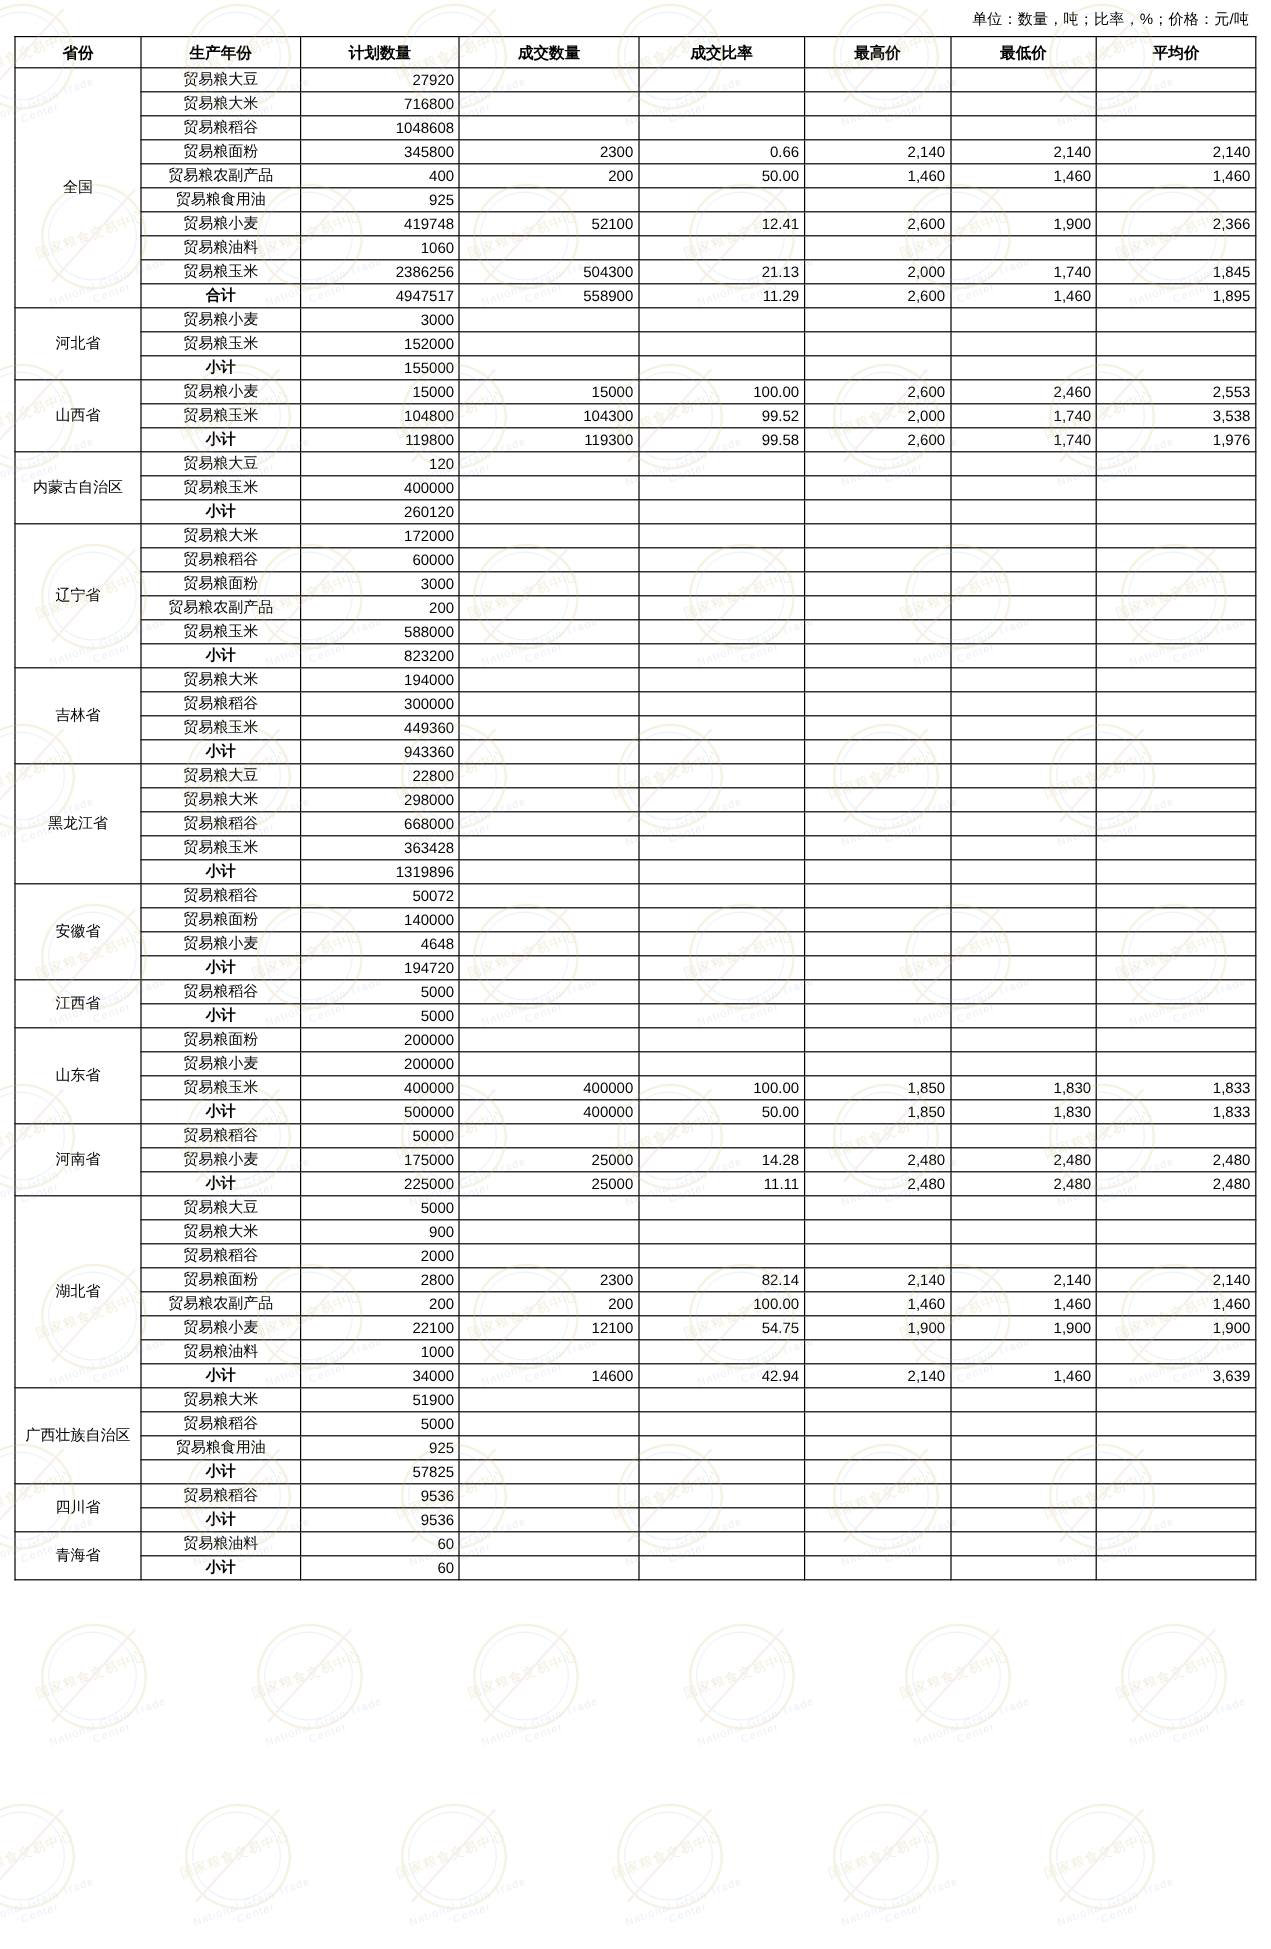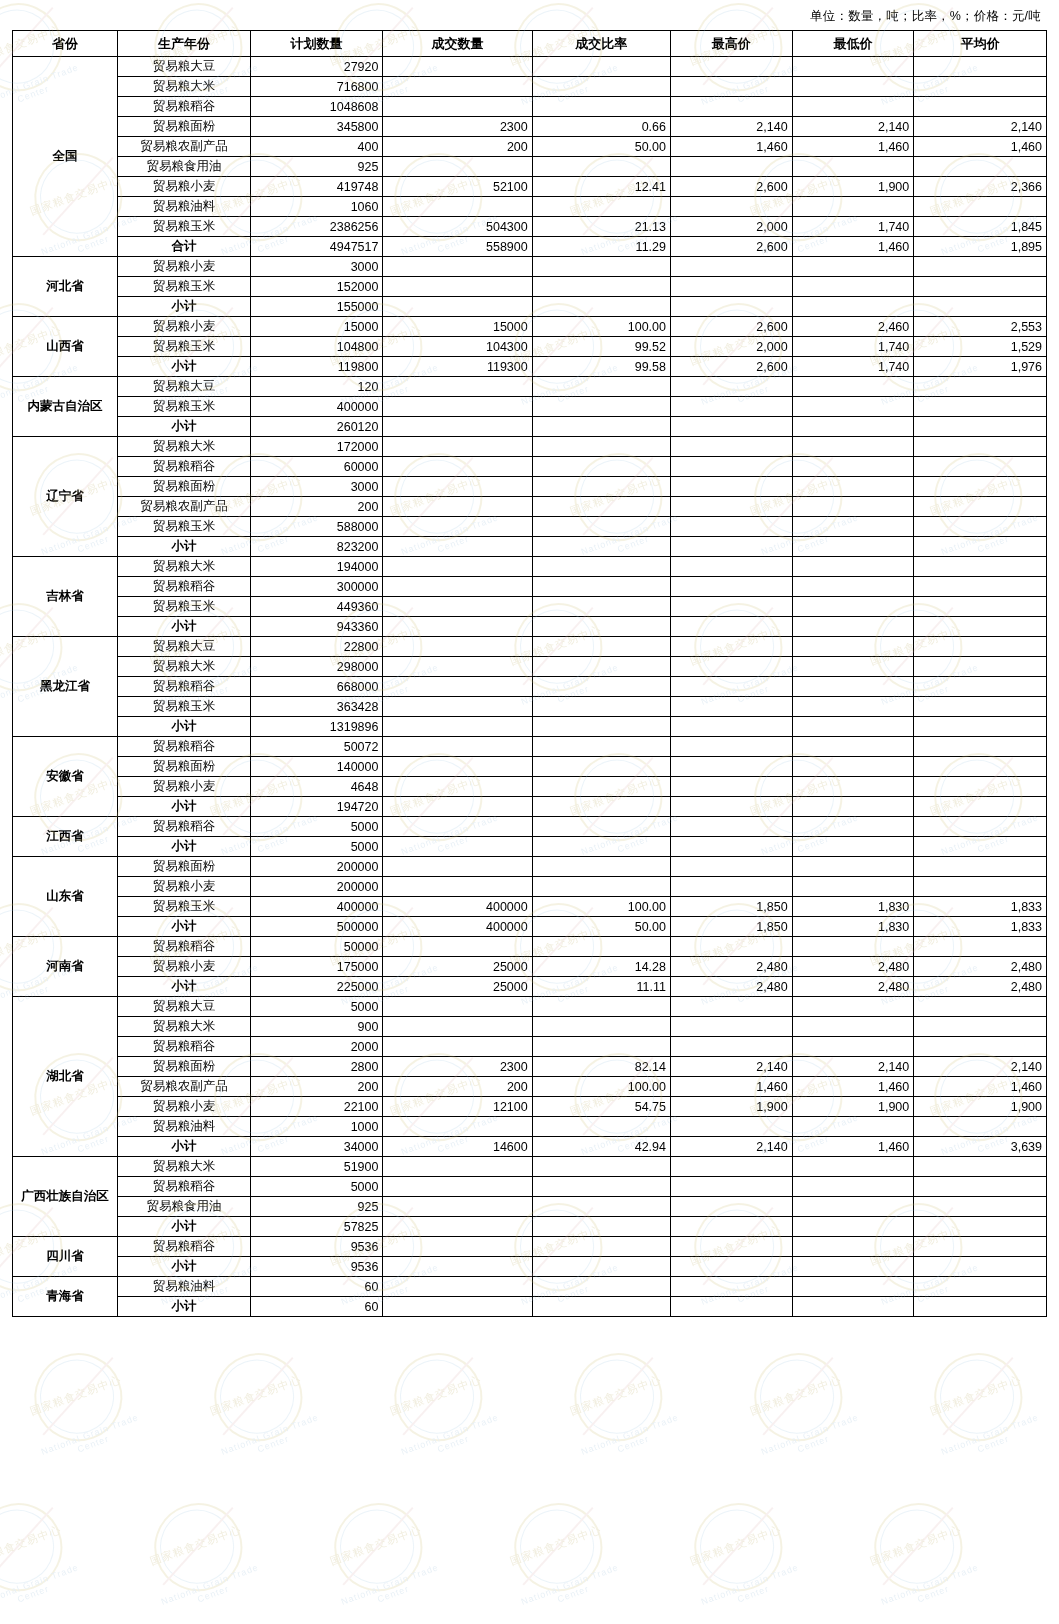--- a/index.html
+++ b/index.html
@@ -45,21 +45,21 @@
   }
   table.grid th {
     text-align: center;
     font-weight: bold;
     height: 26px;
     font-size: 13px;
   }
   td.prov {
     text-align: center;
     vertical-align: middle;
-    font-weight: bold;
+    font-weight: normal;
     white-space: normal;
     line-height: 1.15;
     font-size: 12.5px;
   }
   td.item {
     text-align: center;
   }
   td.num {
     text-align: right;
     padding-right: 8px;
@@ -287,21 +287,21 @@
           <td class="num">2,460</td>
           <td class="num">2,553</td>
         </tr>
         <tr>
           <td class="item">贸易粮玉米</td>
           <td class="num">104800</td>
           <td class="num">104300</td>
           <td class="num">99.52</td>
           <td class="num">2,000</td>
           <td class="num">1,740</td>
-          <td class="num">1,529</td>
+          <td class="num">3,538</td>
         </tr>
         <tr>
           <td class="item sub">小计</td>
           <td class="num">119800</td>
           <td class="num">119300</td>
           <td class="num">99.58</td>
           <td class="num">2,600</td>
           <td class="num">1,740</td>
           <td class="num">1,976</td>
         </tr>

